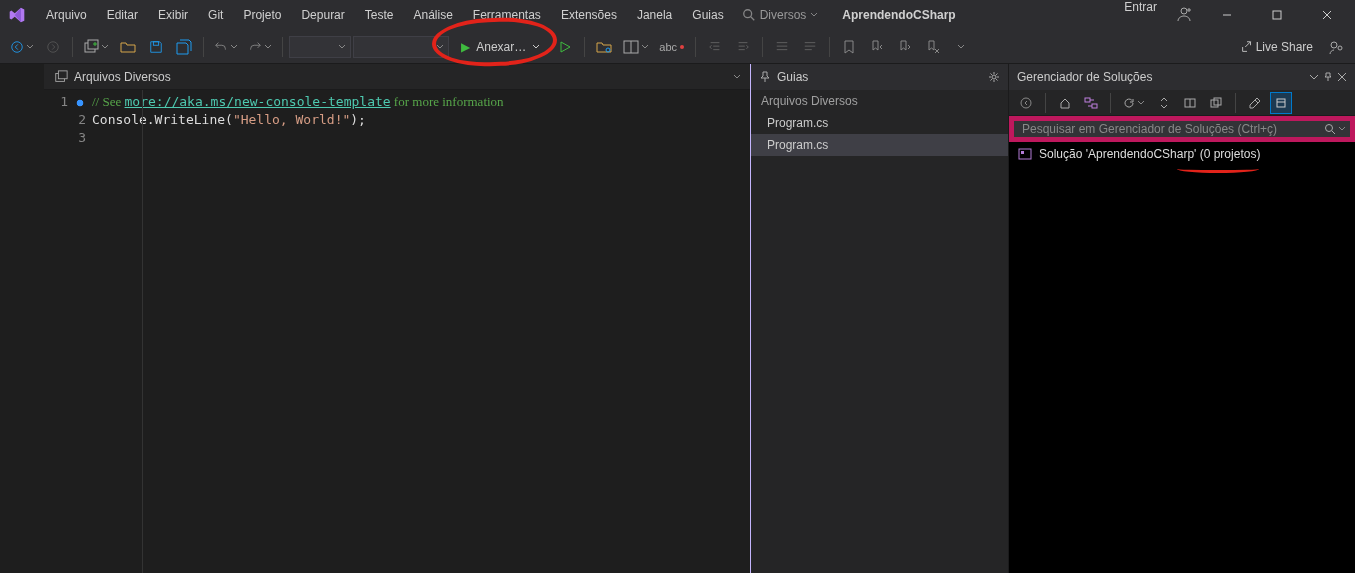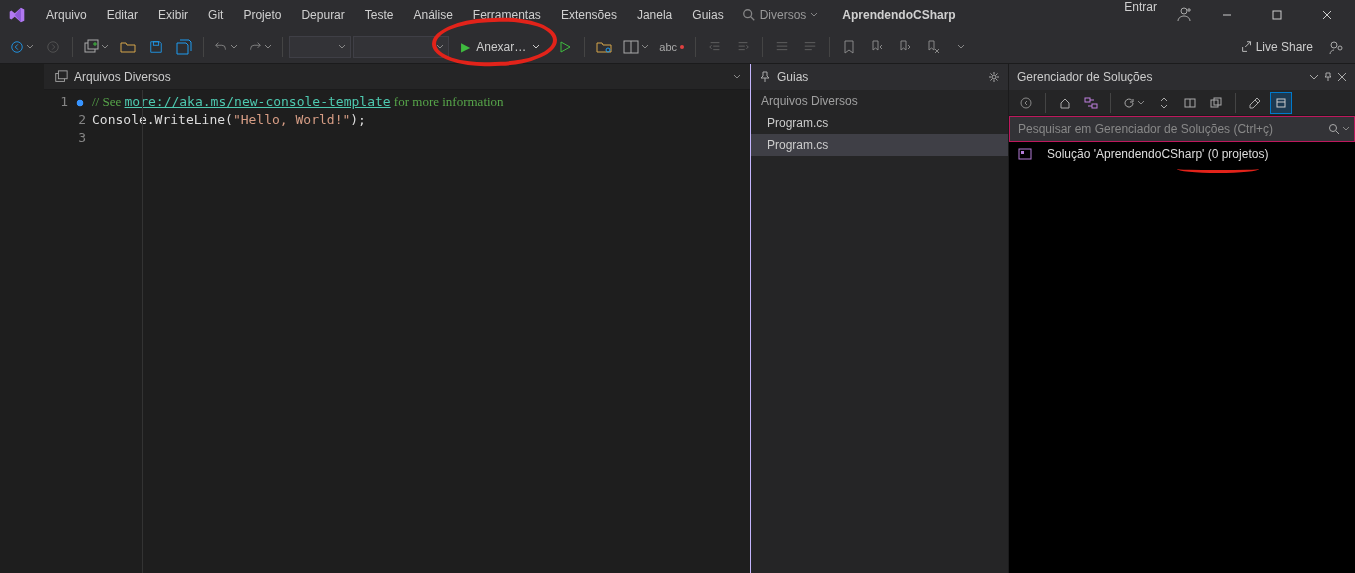--- a/index.html
+++ b/index.html
@@ -68,24 +68,24 @@
   .mid-group { padding:4px 10px; color:#a0a0a0;}
   .mid-item { padding:4px 16px; color:#ccc;}
   .mid-item.sel { background:#3f3f46; }
   
   .right { width:347px; background:#000000; border-left:1px solid #1b1b1c; display:flex; flex-direction:column;}
   .right-head { height:26px; display:flex;align-items:center; padding:0 8px; background:#2d2d30;}
   .right-head .icons { margin-left:auto; display:flex; gap:4px;}
   .right-tool { height:26px; display:flex; align-items:center; gap:4px; padding:0 6px; background:#252526; border-bottom:1px solid #1b1b1c;}
   .right-tool .tbtn { height:22px; min-width:22px;}
   .right-tool .active{border:1px solid #007acc; background:#1c3a52;}
-  .search-row { height:26px; display:flex; align-items:center; background:#333337; border:1px solid #be185d; margin:0;}
+  .search-row { height:26px; display:flex; align-items:center; background:#333337; border:5px solid #be185d; margin:0;}
   .search-row input { flex:1; background:transparent; border:none; color:#ccc; padding:0 8px; font-size:12px; outline:none;}
   .search-row input::placeholder{color:#888;}
-  .sln-item { display:flex;align-items:center;gap:14px; padding:4px 8px; color:#ddd;}
+  .sln-item { display:flex;align-items:center;gap:6px; padding:4px 8px; color:#ddd;}
   .sln-icon { width:16px;height:16px; display:flex;align-items:center;justify-content:center;}
   .underline-red {
     position:absolute; right:96px; top:165px; width:82px; height:8px;
     border-bottom:3px solid #e2231a; border-radius:0 0 50% 50%;
     pointer-events:none;
   }
   svg { display:block;}
   .caret-down{width:8px;height:8px;}
 </style>
 </head>

